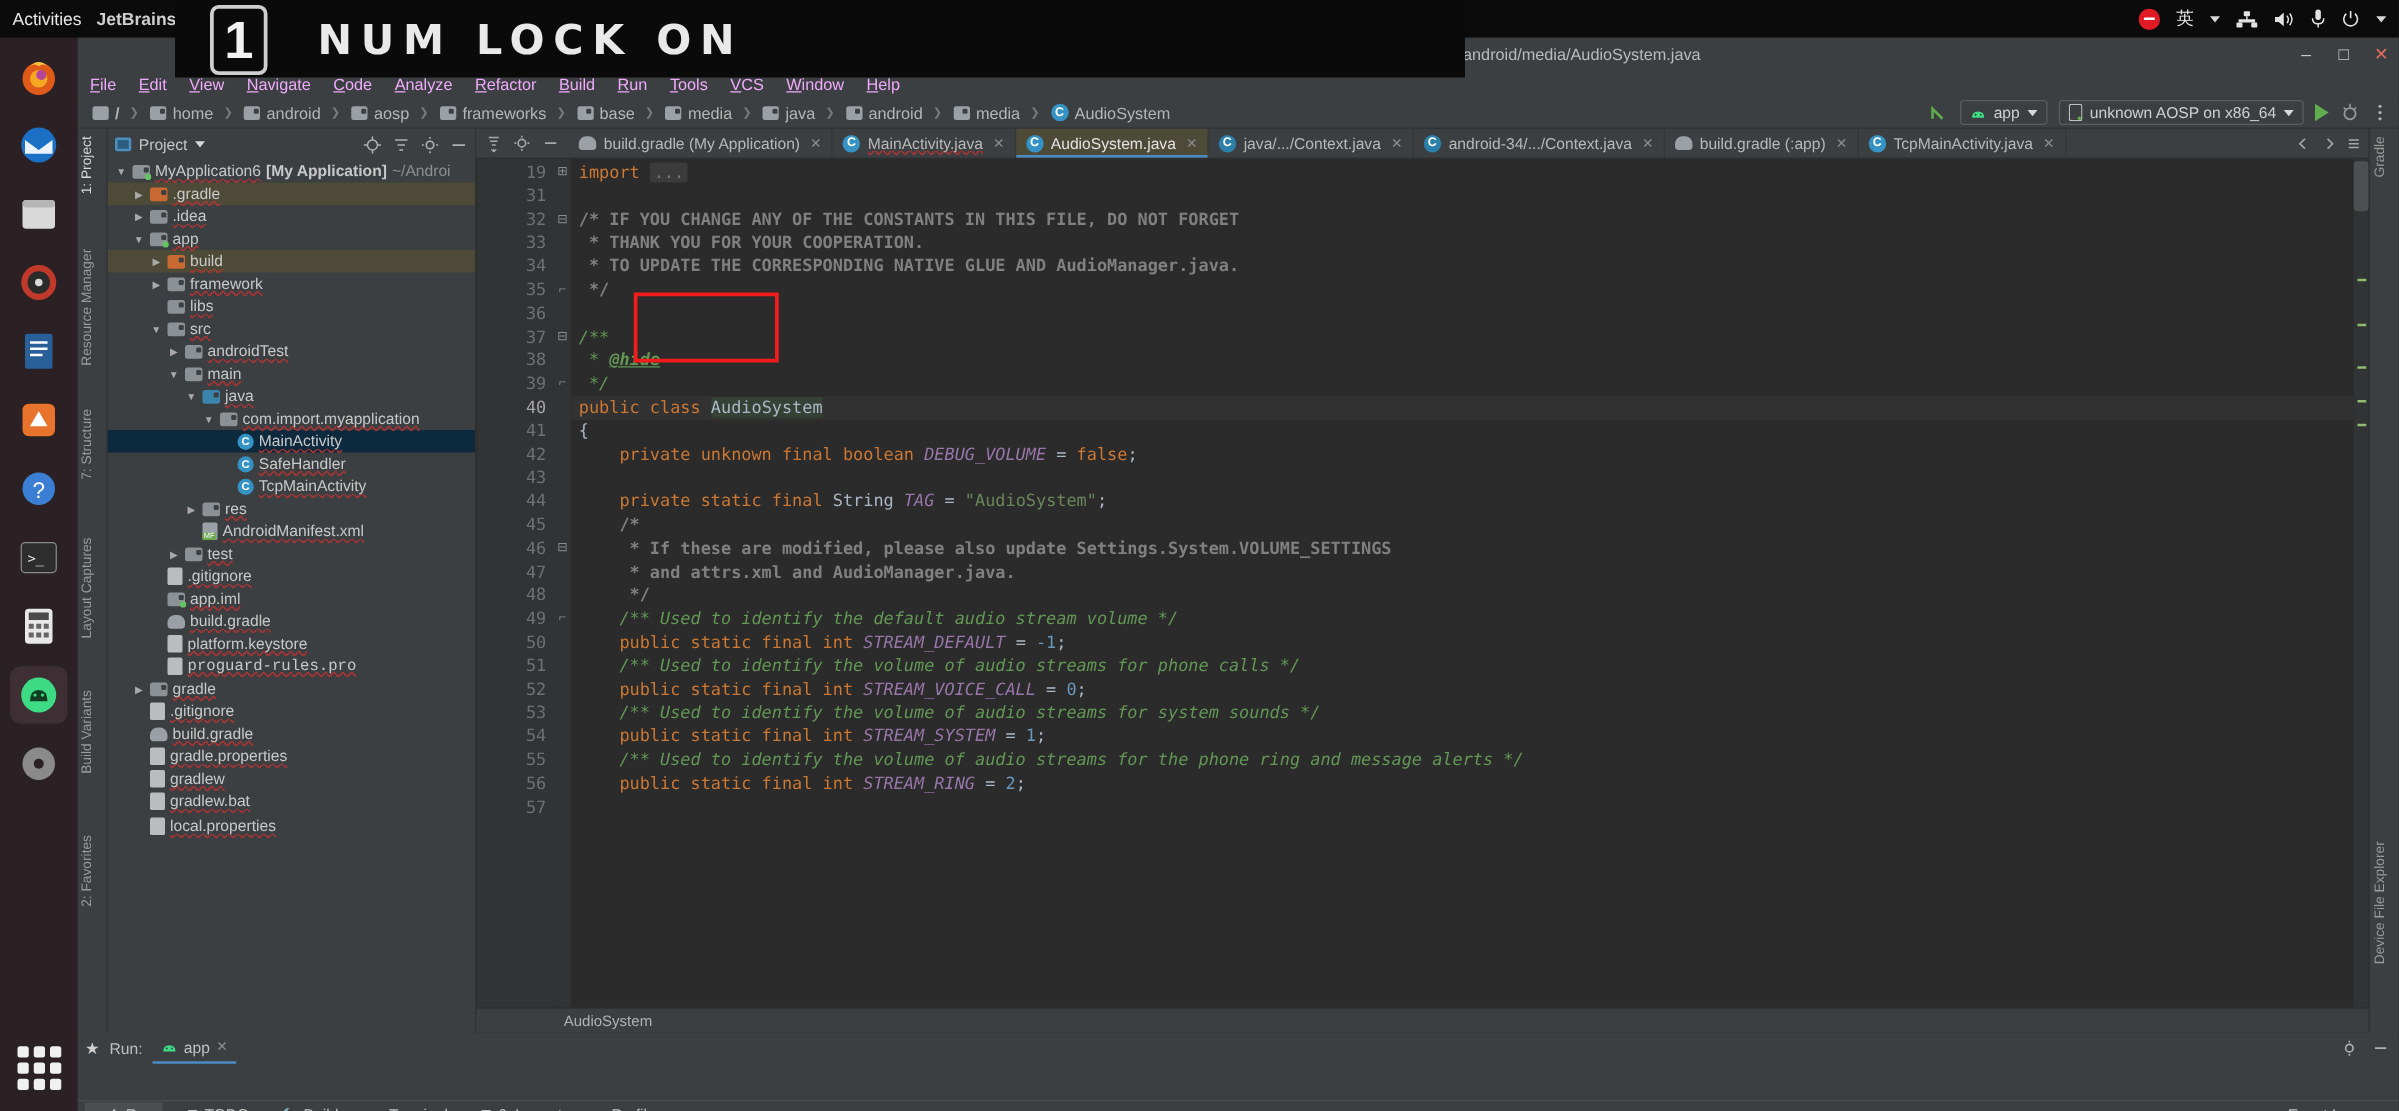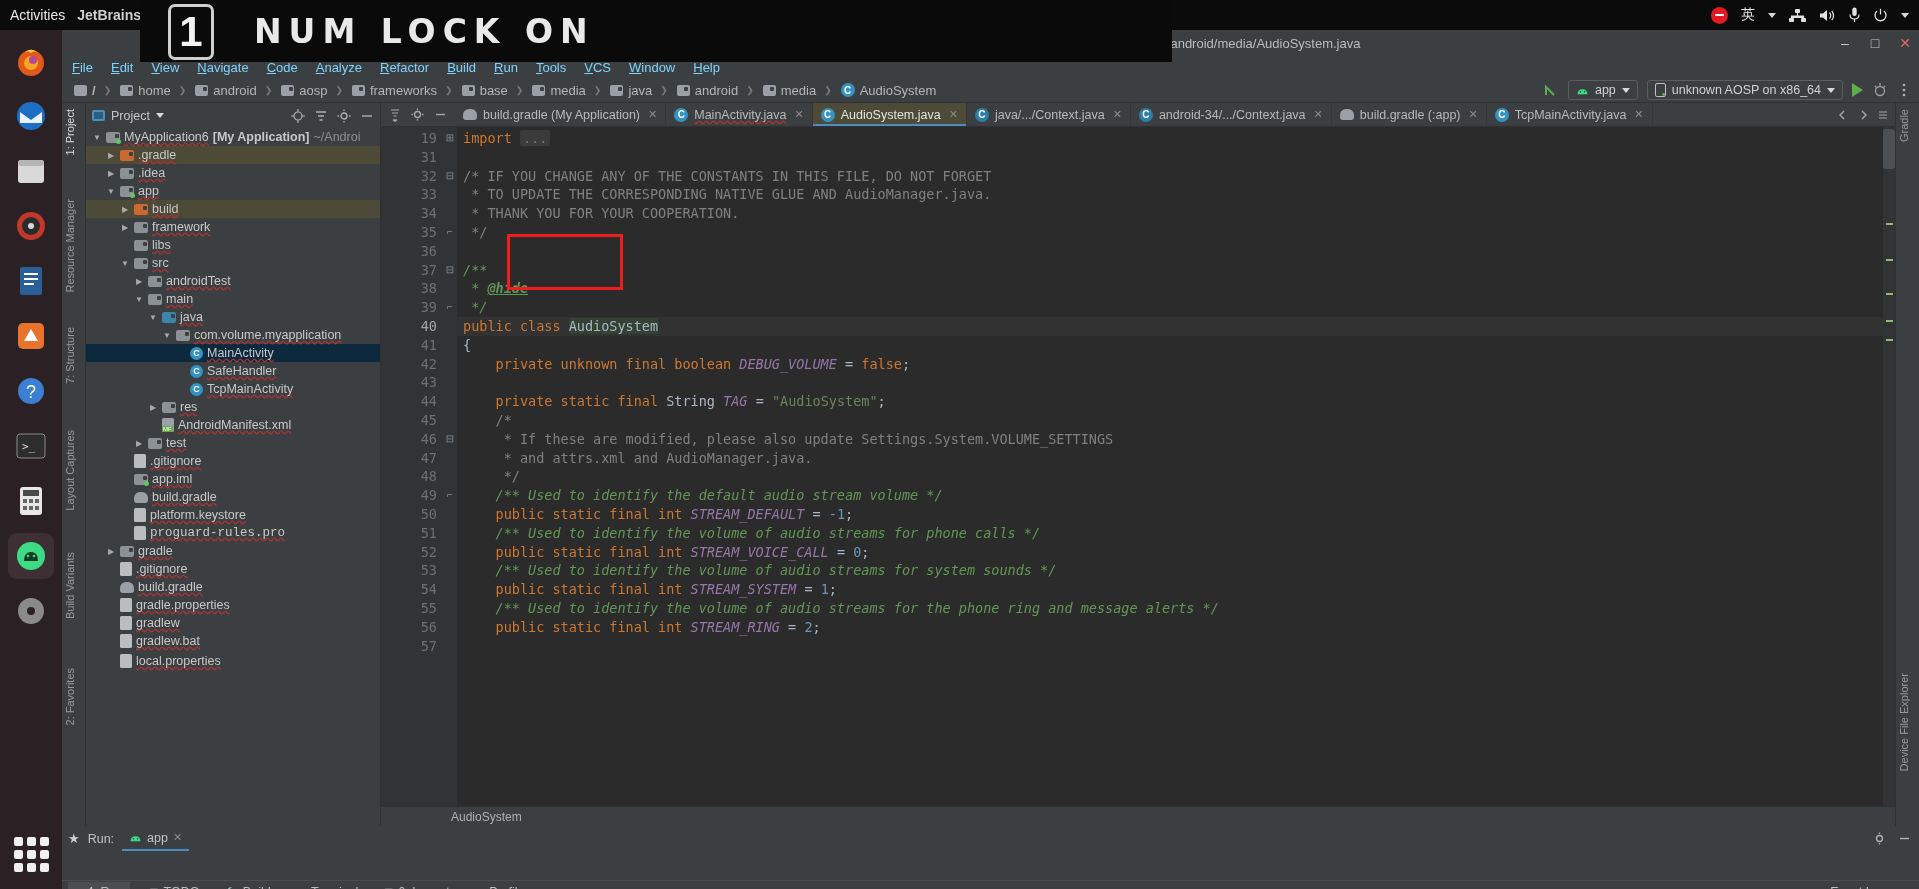--- a/index.html
+++ b/index.html
@@ -82,21 +82,21 @@
     height: 26px; background: #3c3f41; color: #bbbbbb;
     display: flex; align-items: center; justify-content: center;
     font-size: 13px; position: relative;
   }
   .win-btns { position: absolute; right: 6px; top: 0; height: 26px; display: flex; align-items: center; gap: 14px; }
   .win-btn { width: 16px; height: 16px; display:flex; align-items:center; justify-content:center; color:#c8c8c8; font-size: 14px; }
   .win-btn.close { color: #e06c5c; }
 
   .menubar {
     height: 22px; background: #3c3f41; display: flex; align-items: center;
-    padding-left: 10px; gap: 18px; color: #7dd3fc; font-size: 13px;
+    padding-left: 10px; gap: 18px; color: #f0abfc; font-size: 13px;
   }
   .menubar span u { text-decoration: underline; }
 
   .navbar {
     height: 25px; background: #3c3f41; display: flex; align-items: center;
     padding-left: 8px; font-size: 13px; color: #b5b5b5; gap: 0px;
     border-bottom: 1px solid #2f3133;
   }
   .crumb { display: flex; align-items: center; gap: 5px; padding: 0 4px; }
   .crumb + .crumb::before { content: "❯"; color: #7a7a7a; font-size: 9px; margin-right: 4px; }
@@ -181,21 +181,21 @@
     width: 14px; background: #313335; flex:none; padding-top:2px; position: relative;
   }
   .fmark { height: 18.8px; line-height:18.8px; text-align:center; color:#8a8d90; font-size:10px;}
   .code {
     flex: 1; padding-top: 2px; font-family: "DejaVu Sans Mono", monospace;
     font-size: 13.5px; color: #a9b7c6; position: relative; overflow: hidden;
   }
   .cline { height: 18.8px; line-height: 18.8px; white-space: pre; padding-left: 6px; }
   .cline.cur { background: #323232; }
   .kw { color: #cc7832; }
-  .cm { color: #808080; }
+  .cm { color: #808080; font-weight: bold; }
   .doc { color: #629755; font-style: italic; }
   .doctag { color: #629755; font-style: italic; text-decoration: underline; font-weight: bold;}
   .str { color: #6a8759; }
   .num { color: #6897bb; }
   .fld { color: #9876aa; font-style: italic; }
   .cls { color: #a9b7c6; }
   .clshl { background: #344134; }
   .import-fold { background: #3b3b3b; color:#787878; border-radius:2px; padding:0 3px;}
 
   .redbox {
@@ -610,21 +610,21 @@
               <span style="position: relative; display: inline-flex; flex: 0 0 auto;">
                 <span class="fold blue"></span>
               </span>
               <span class="ela squig">java</span>
             </div>
             <div class="trow" style="padding-left: 76px;">
               <span class="arrow">▼</span>
               <span style="position: relative; display: inline-flex; flex: 0 0 auto;">
                 <span class="fold"></span>
               </span>
-              <span class="ela squig">com.volume.myapplication</span>
+              <span class="ela squig">com.import.myapplication</span>
             </div>
             <div class="trow sel" style="padding-left: 90px;">
               <span class="arrow"></span>
               <span style="position: relative; display: inline-flex; flex: 0 0 auto;">
                 <span class="cico">C</span>
               </span>
               <span class="ela squig">MainActivity</span>
             </div>
             <div class="trow" style="padding-left: 90px;">
               <span class="arrow"></span>
@@ -873,22 +873,22 @@
               <div class="fmark"></div>
               <div class="fmark"></div>
               <div class="fmark"></div>
               <div class="fmark"></div>
             </div>
           <div class="code" id="code">
             <div class="redbox" style="left:50px; top:107px; width:116px; height:56px;"></div>
           <div class="cline"><span class="kw">import </span><span class="import-fold">...</span></div>
               <div class="cline"></div>
               <div class="cline"><span class="cm">/* IF YOU CHANGE ANY OF THE CONSTANTS IN THIS FILE, DO NOT FORGET</span></div>
+              <div class="cline"><span class="cm"> * THANK YOU FOR YOUR COOPERATION.</span></div>
               <div class="cline"><span class="cm"> * TO UPDATE THE CORRESPONDING NATIVE GLUE AND AudioManager.java.</span></div>
-              <div class="cline"><span class="cm"> * THANK YOU FOR YOUR COOPERATION.</span></div>
               <div class="cline"><span class="cm"> */</span></div>
               <div class="cline"></div>
               <div class="cline"><span class="doc">/**</span></div>
               <div class="cline"><span class="doc"> * </span><span class="doctag">@hide</span></div>
               <div class="cline"><span class="doc"> */</span></div>
               <div class="cline cur"><span class="kw">public class </span><span class="clshl">AudioSystem</span></div>
               <div class="cline"><span class="cls">{</span></div>
               <div class="cline"><span class="kw">    private unknown final boolean </span><span class="fld">DEBUG_VOLUME</span><span class="cls"> = </span><span class="kw">false</span><span class="cls">;</span></div>
               <div class="cline"></div>
               <div class="cline"><span class="kw">    private static final </span><span class="cls">String </span><span class="fld">TAG</span><span class="cls"> = </span><span class="str">"AudioSystem"</span><span class="cls">;</span></div>

